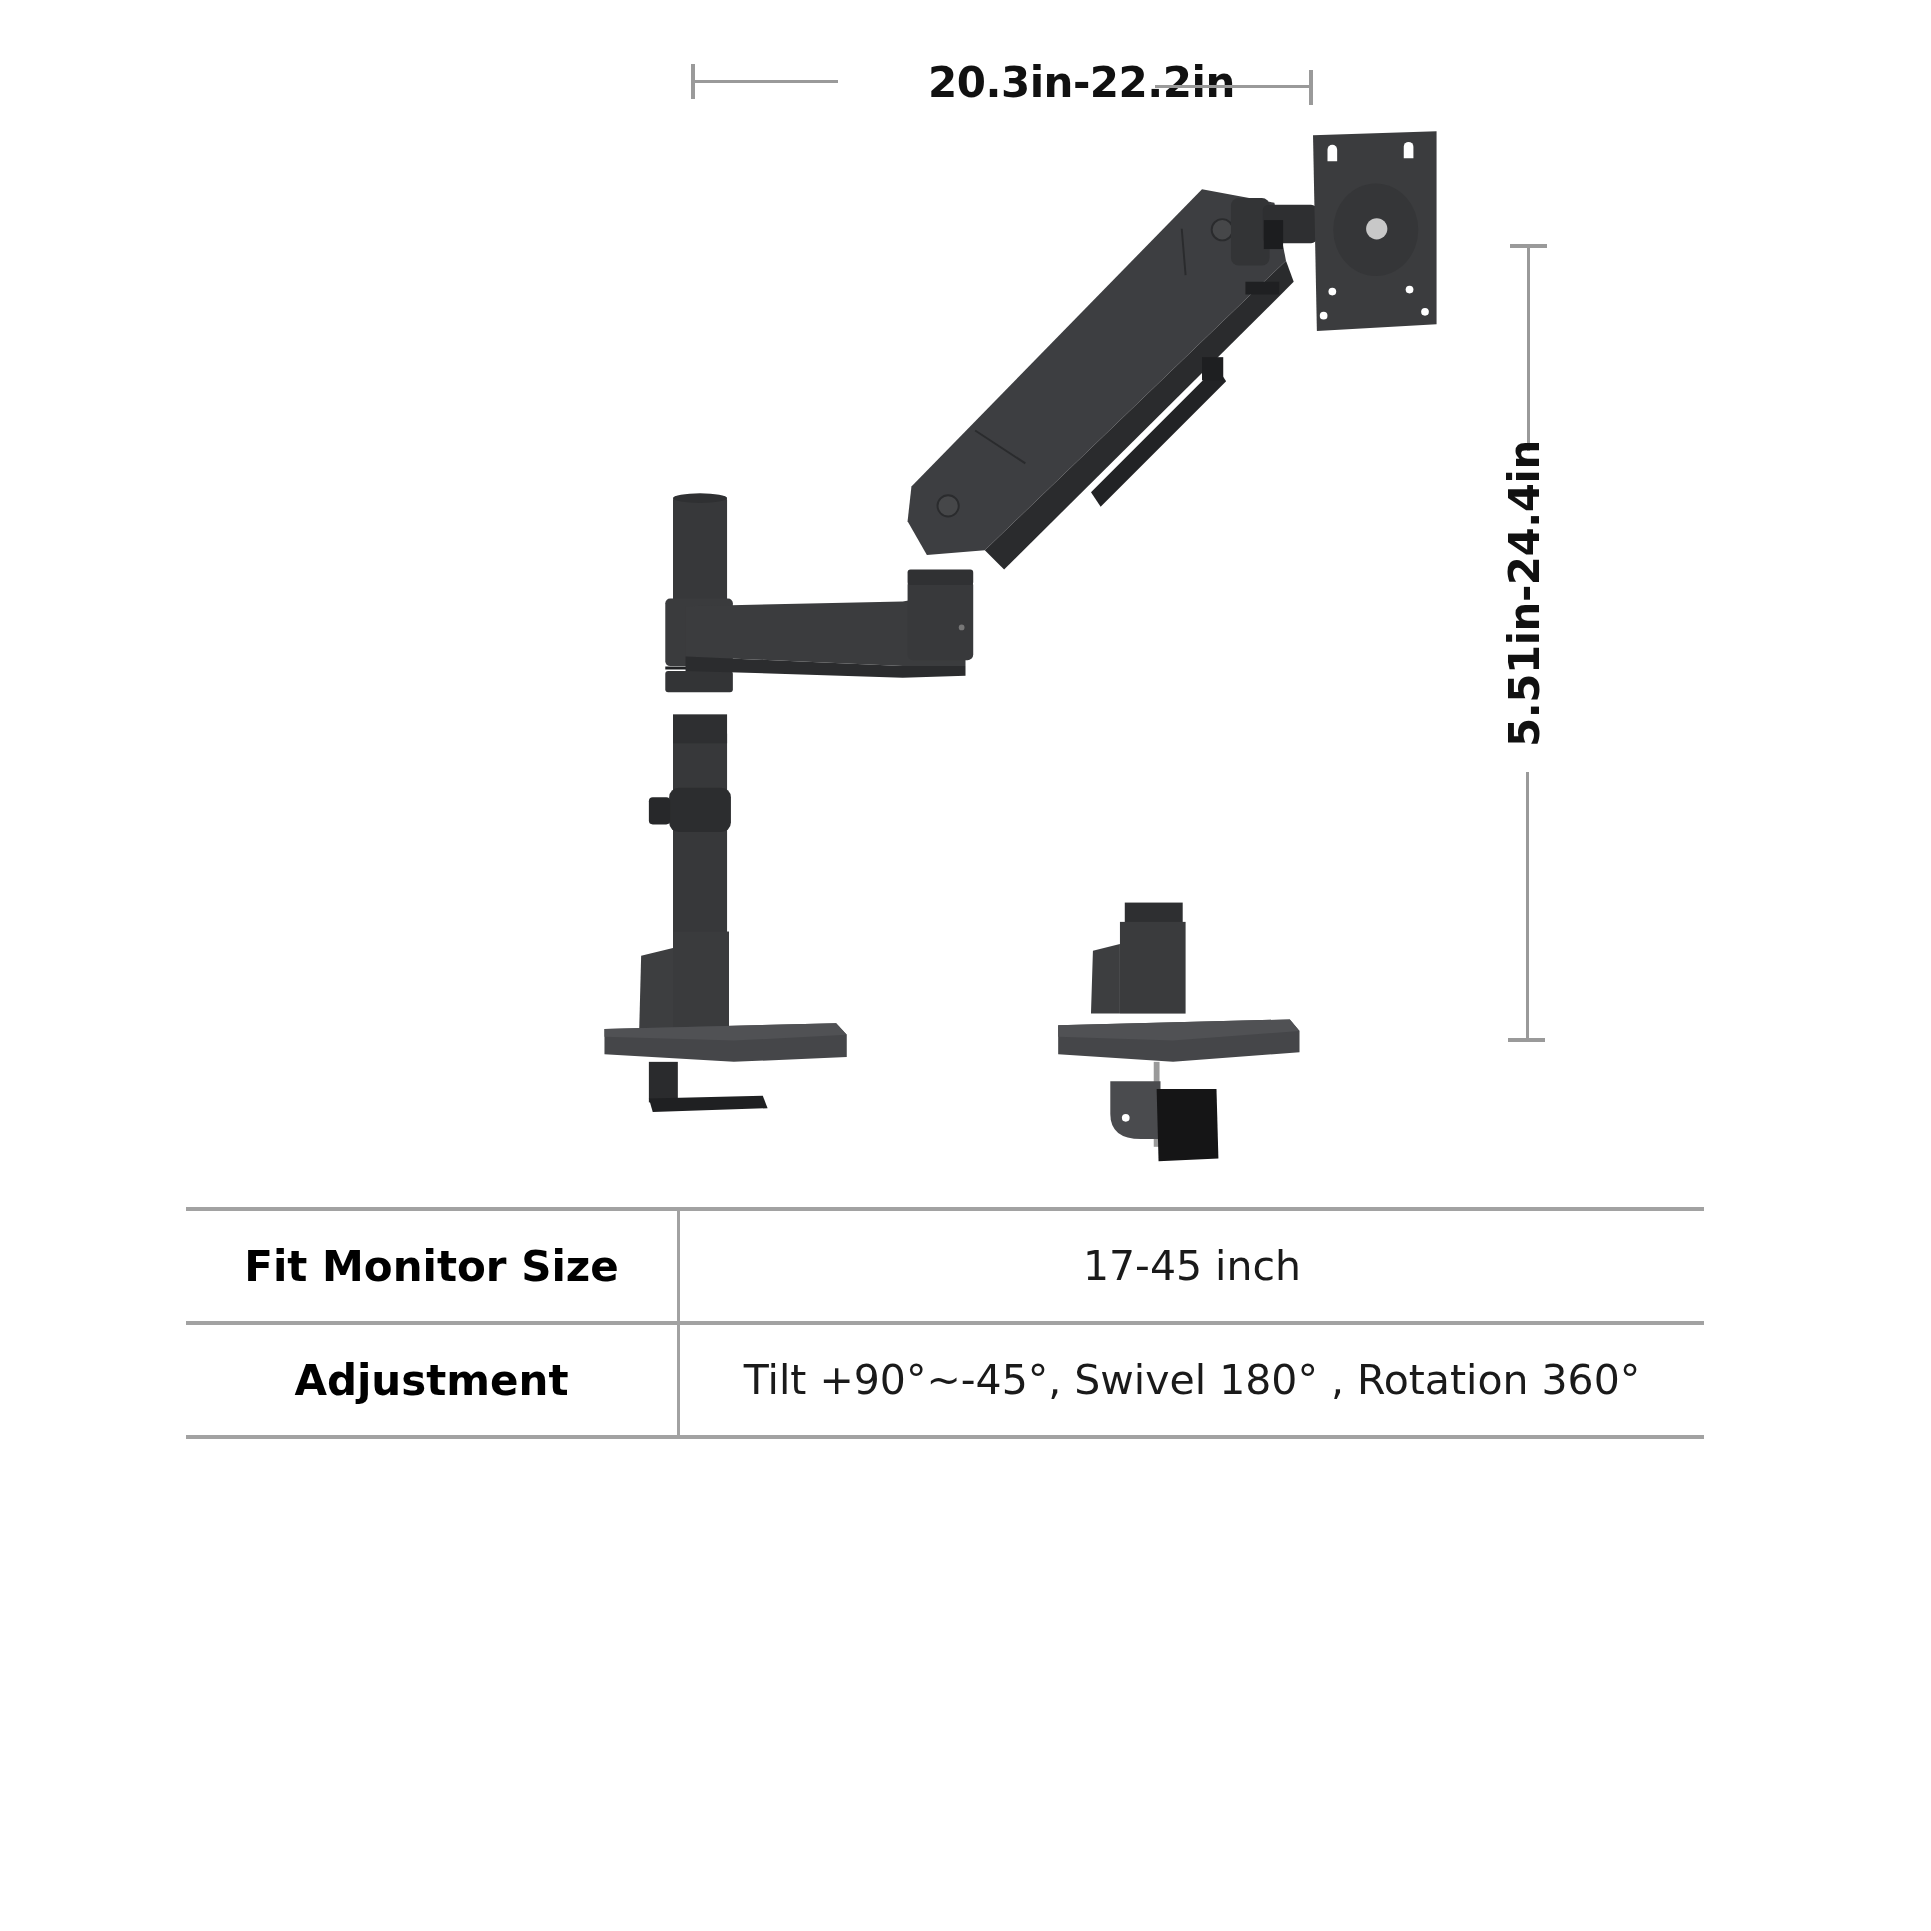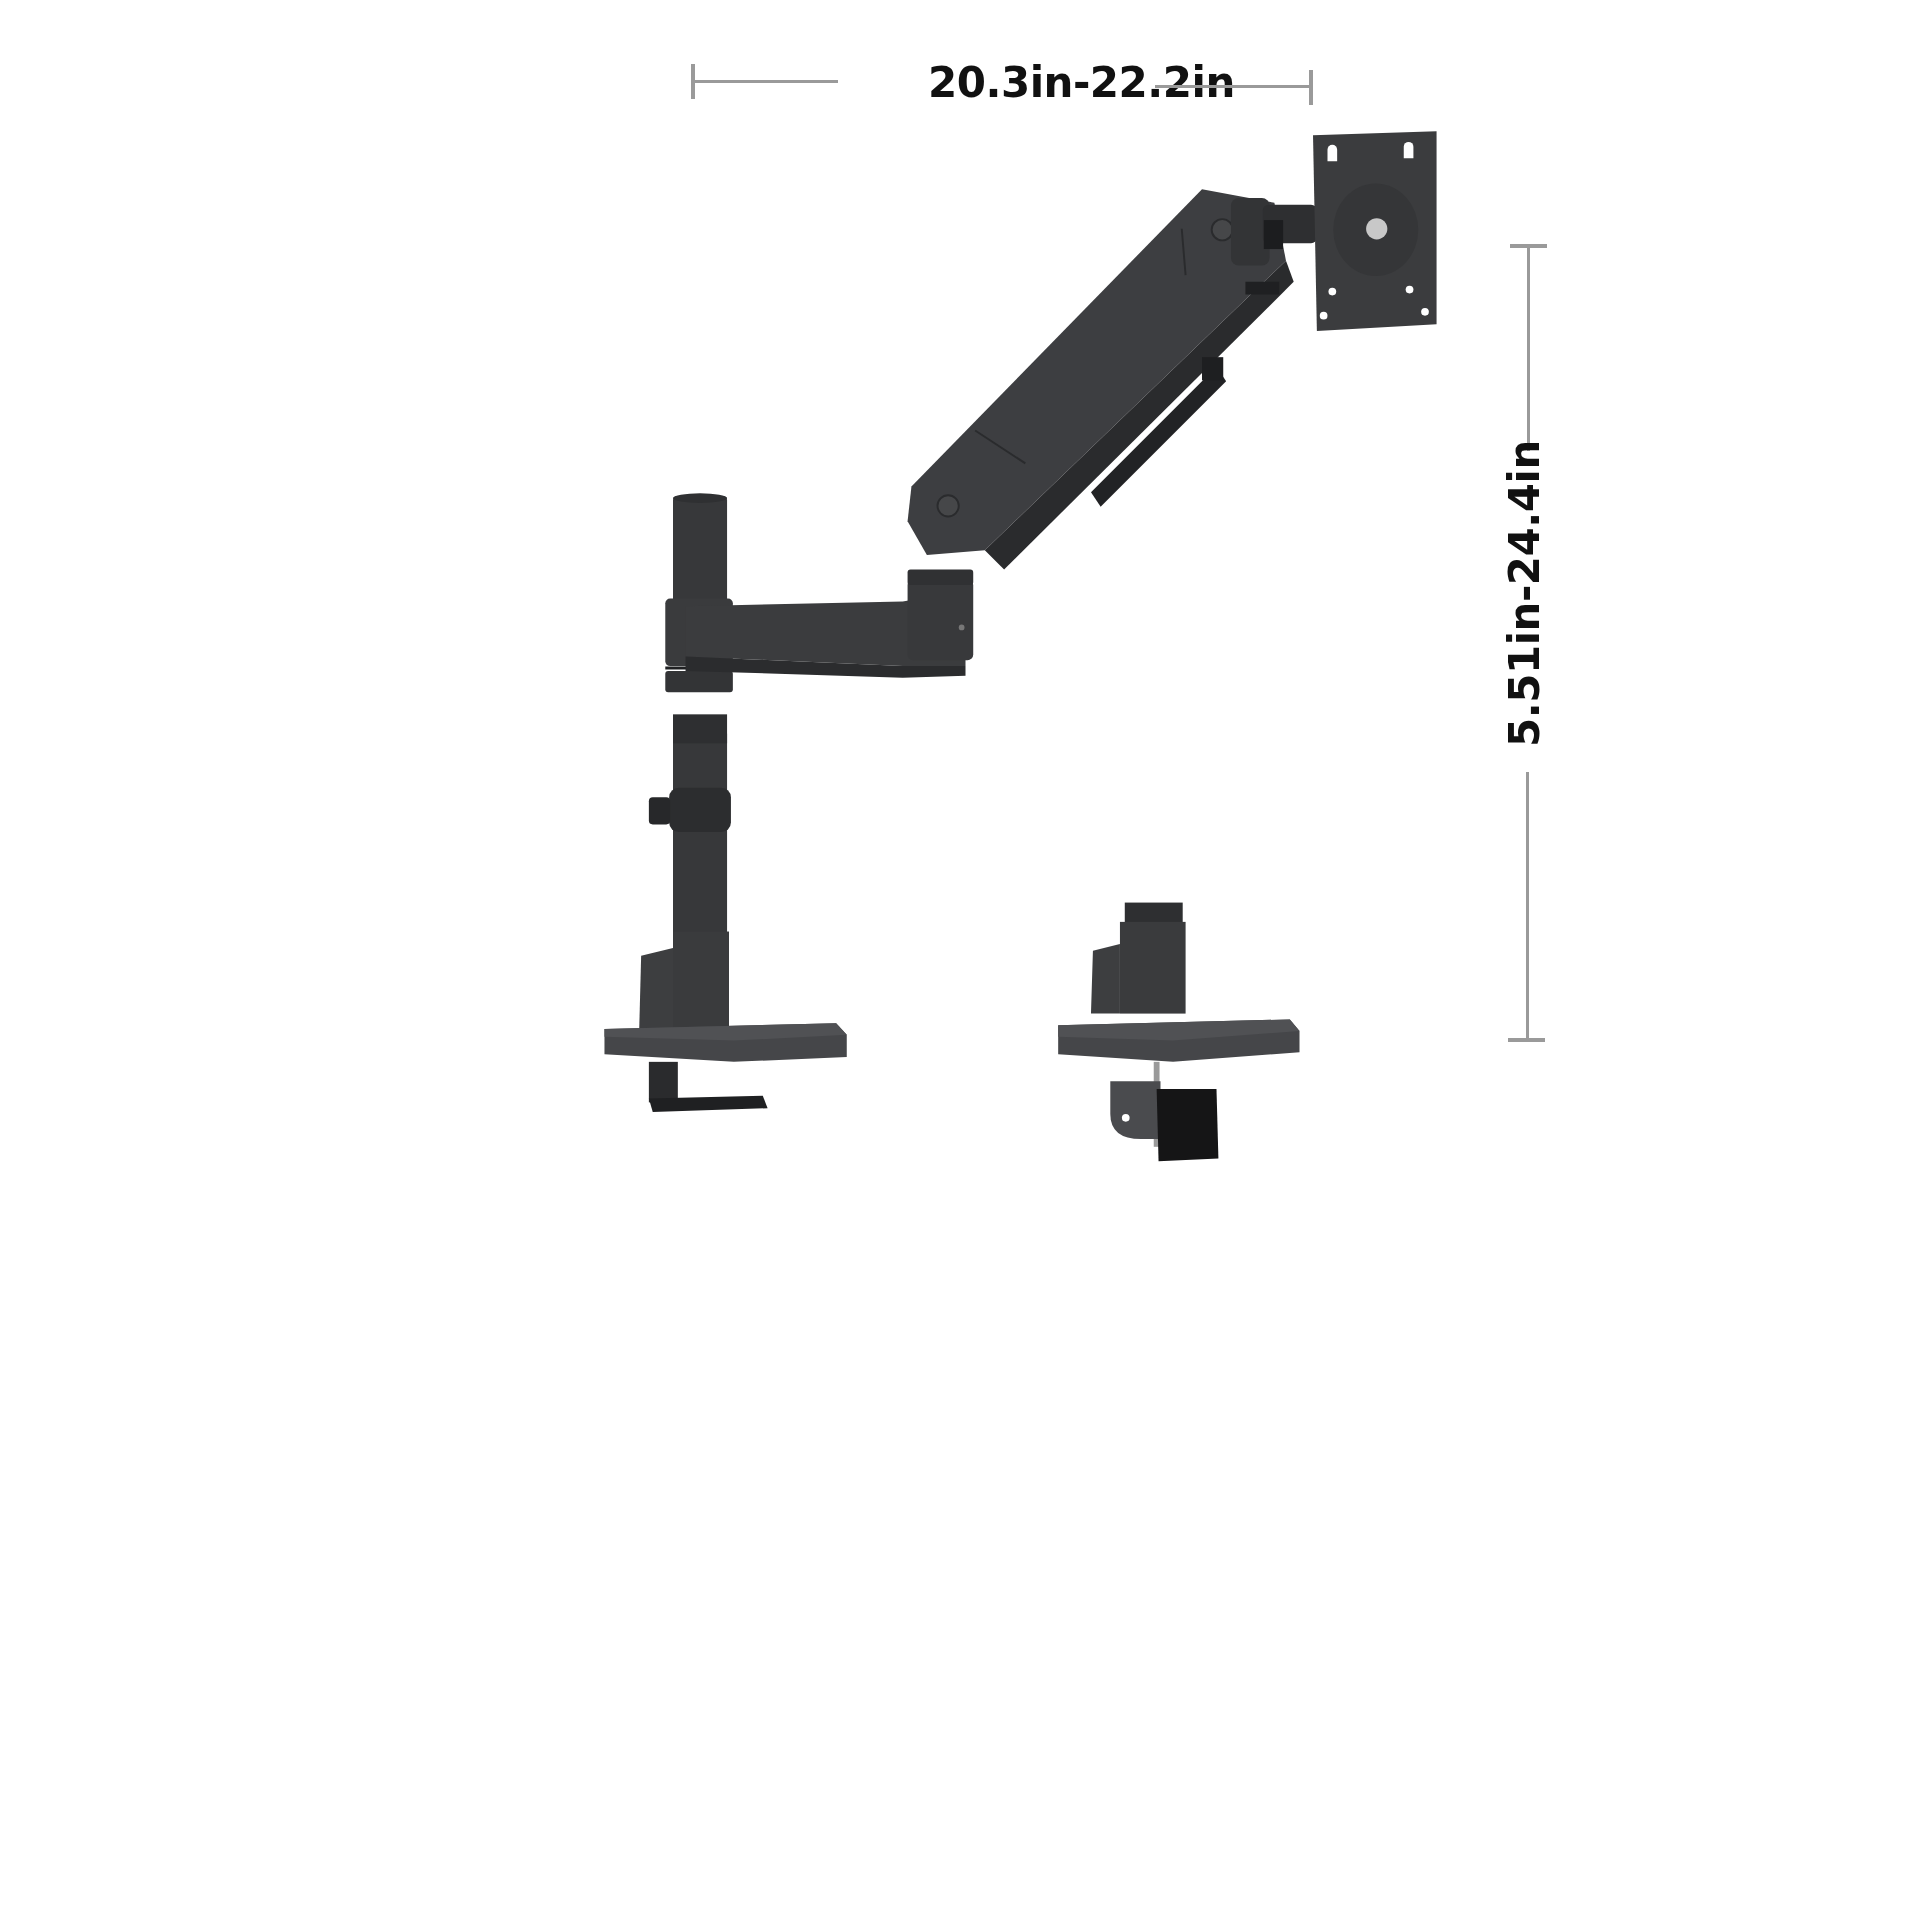--- a/index.html
+++ b/index.html
@@ -108,15 +108,23 @@
     <polygon points="1096,1062 1336,1056 1346,1068 1215,1078 1096,1074" fill="#505154"></polygon>
     <rect x="1195" y="1100" width="6" height="88" fill="#9a9a9a"></rect>
     <path d="M1150 1120 h52 v60 h-20 q-32 0 -32 -26 z" fill="#4a4b4e"></path>
     <circle cx="1166" cy="1158" r="4" fill="#ffffff"></circle>
     <polygon points="1198,1128 1260,1128 1262,1200 1200,1203" fill="#151516"></polygon>
   </g>
 </svg>
 
 <table id="spec-table">
   <tbody>
+    <tr>
+      <td class="label">Fit Monitor Size</td>
+      <td class="value">17-45 inch</td>
+    </tr>
+    <tr>
+      <td class="label">Adjustment</td>
+      <td class="value">Tilt +90°~-45°, Swivel 180° , Rotation 360°</td>
+    </tr>
   </tbody>
 </table>
 
 
 </body></html>

